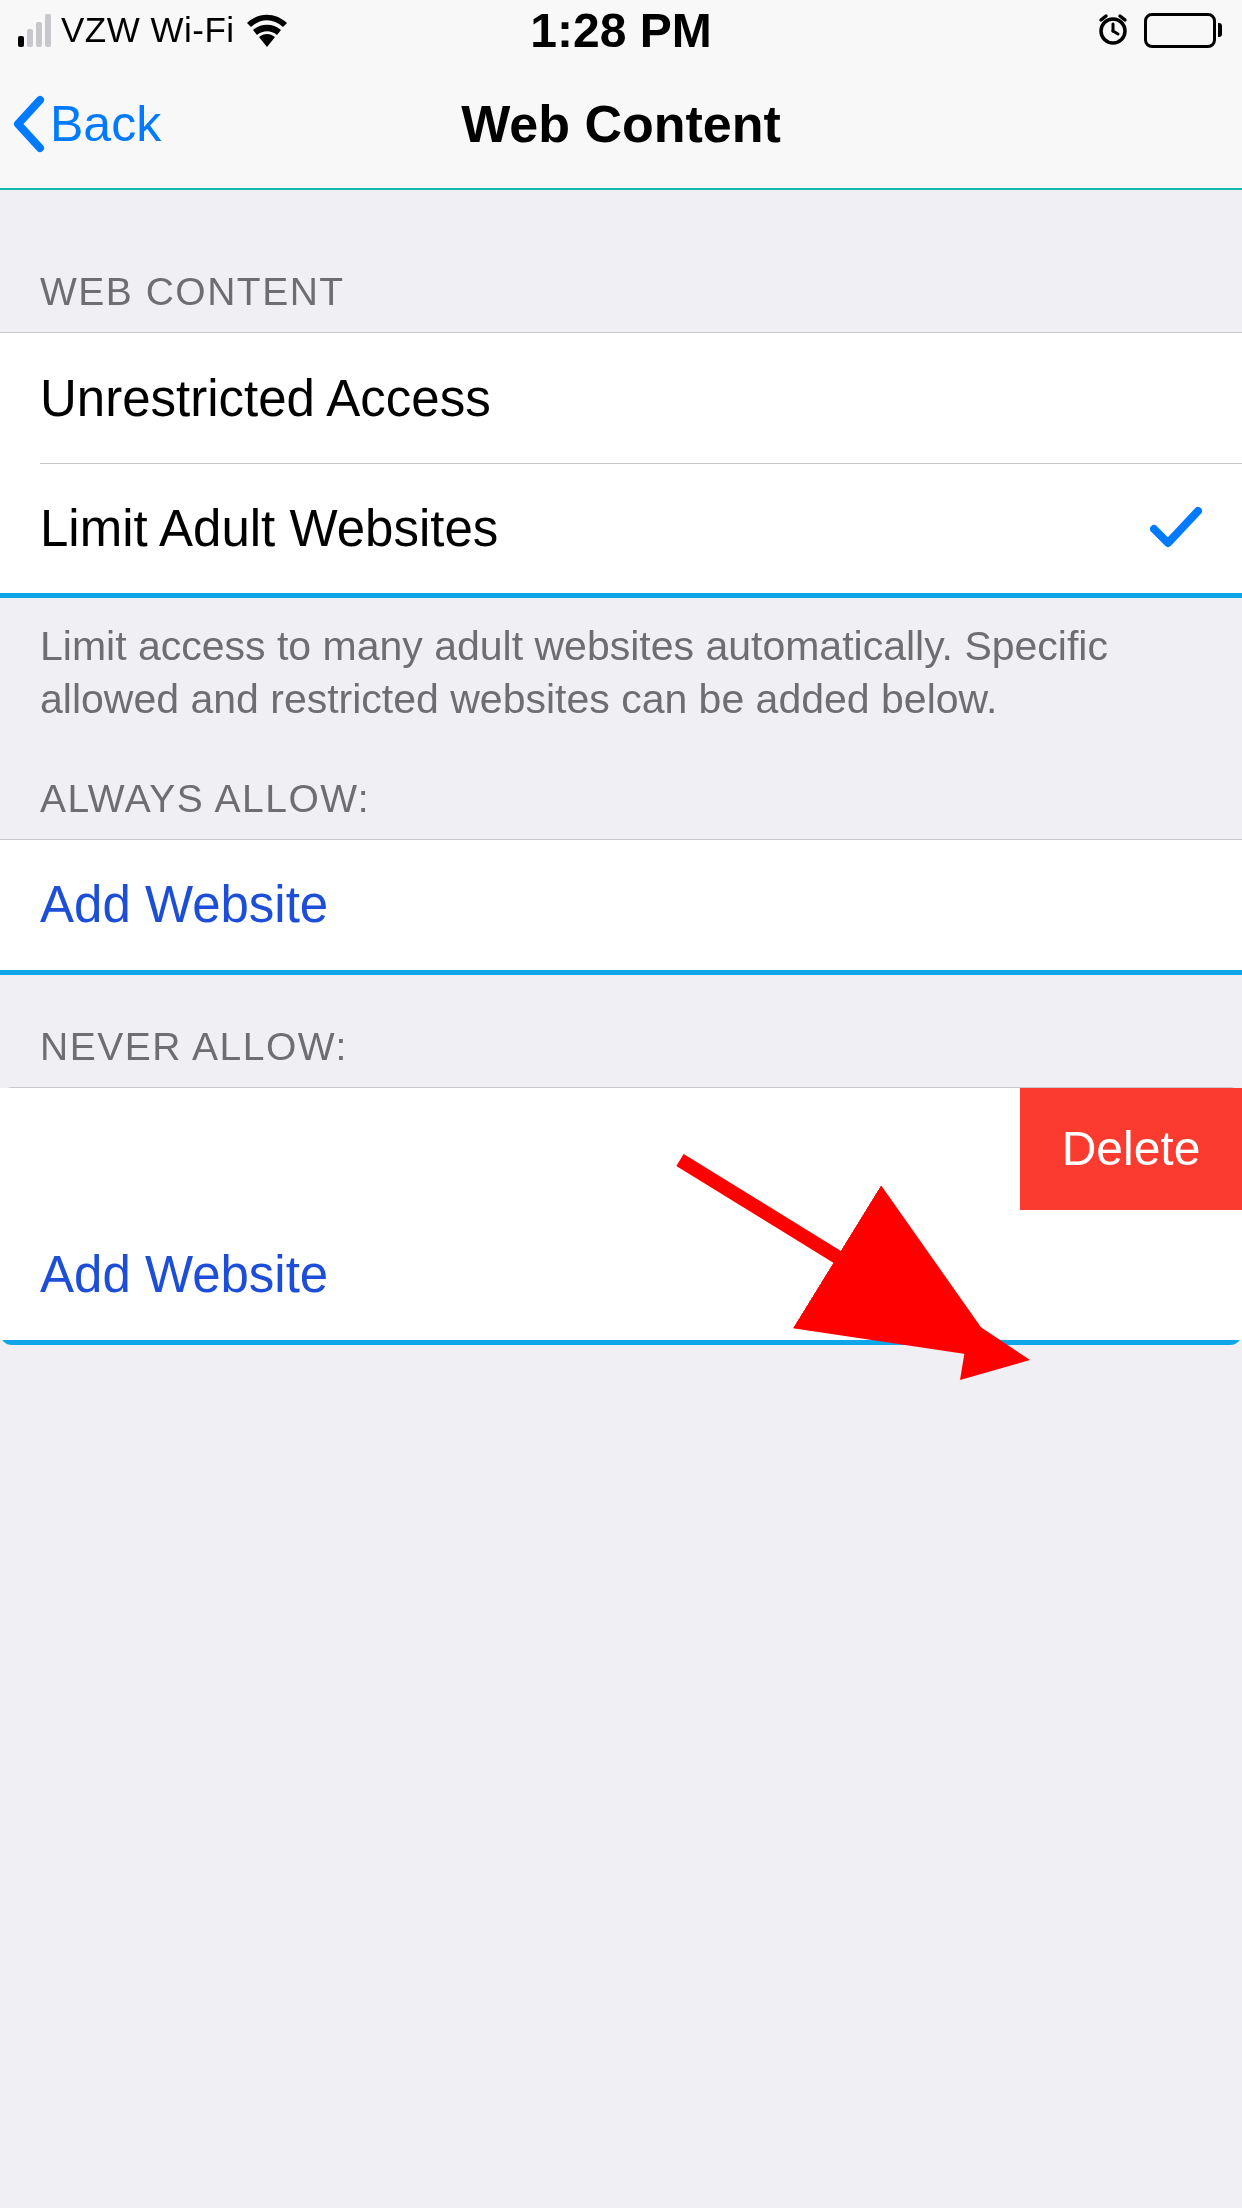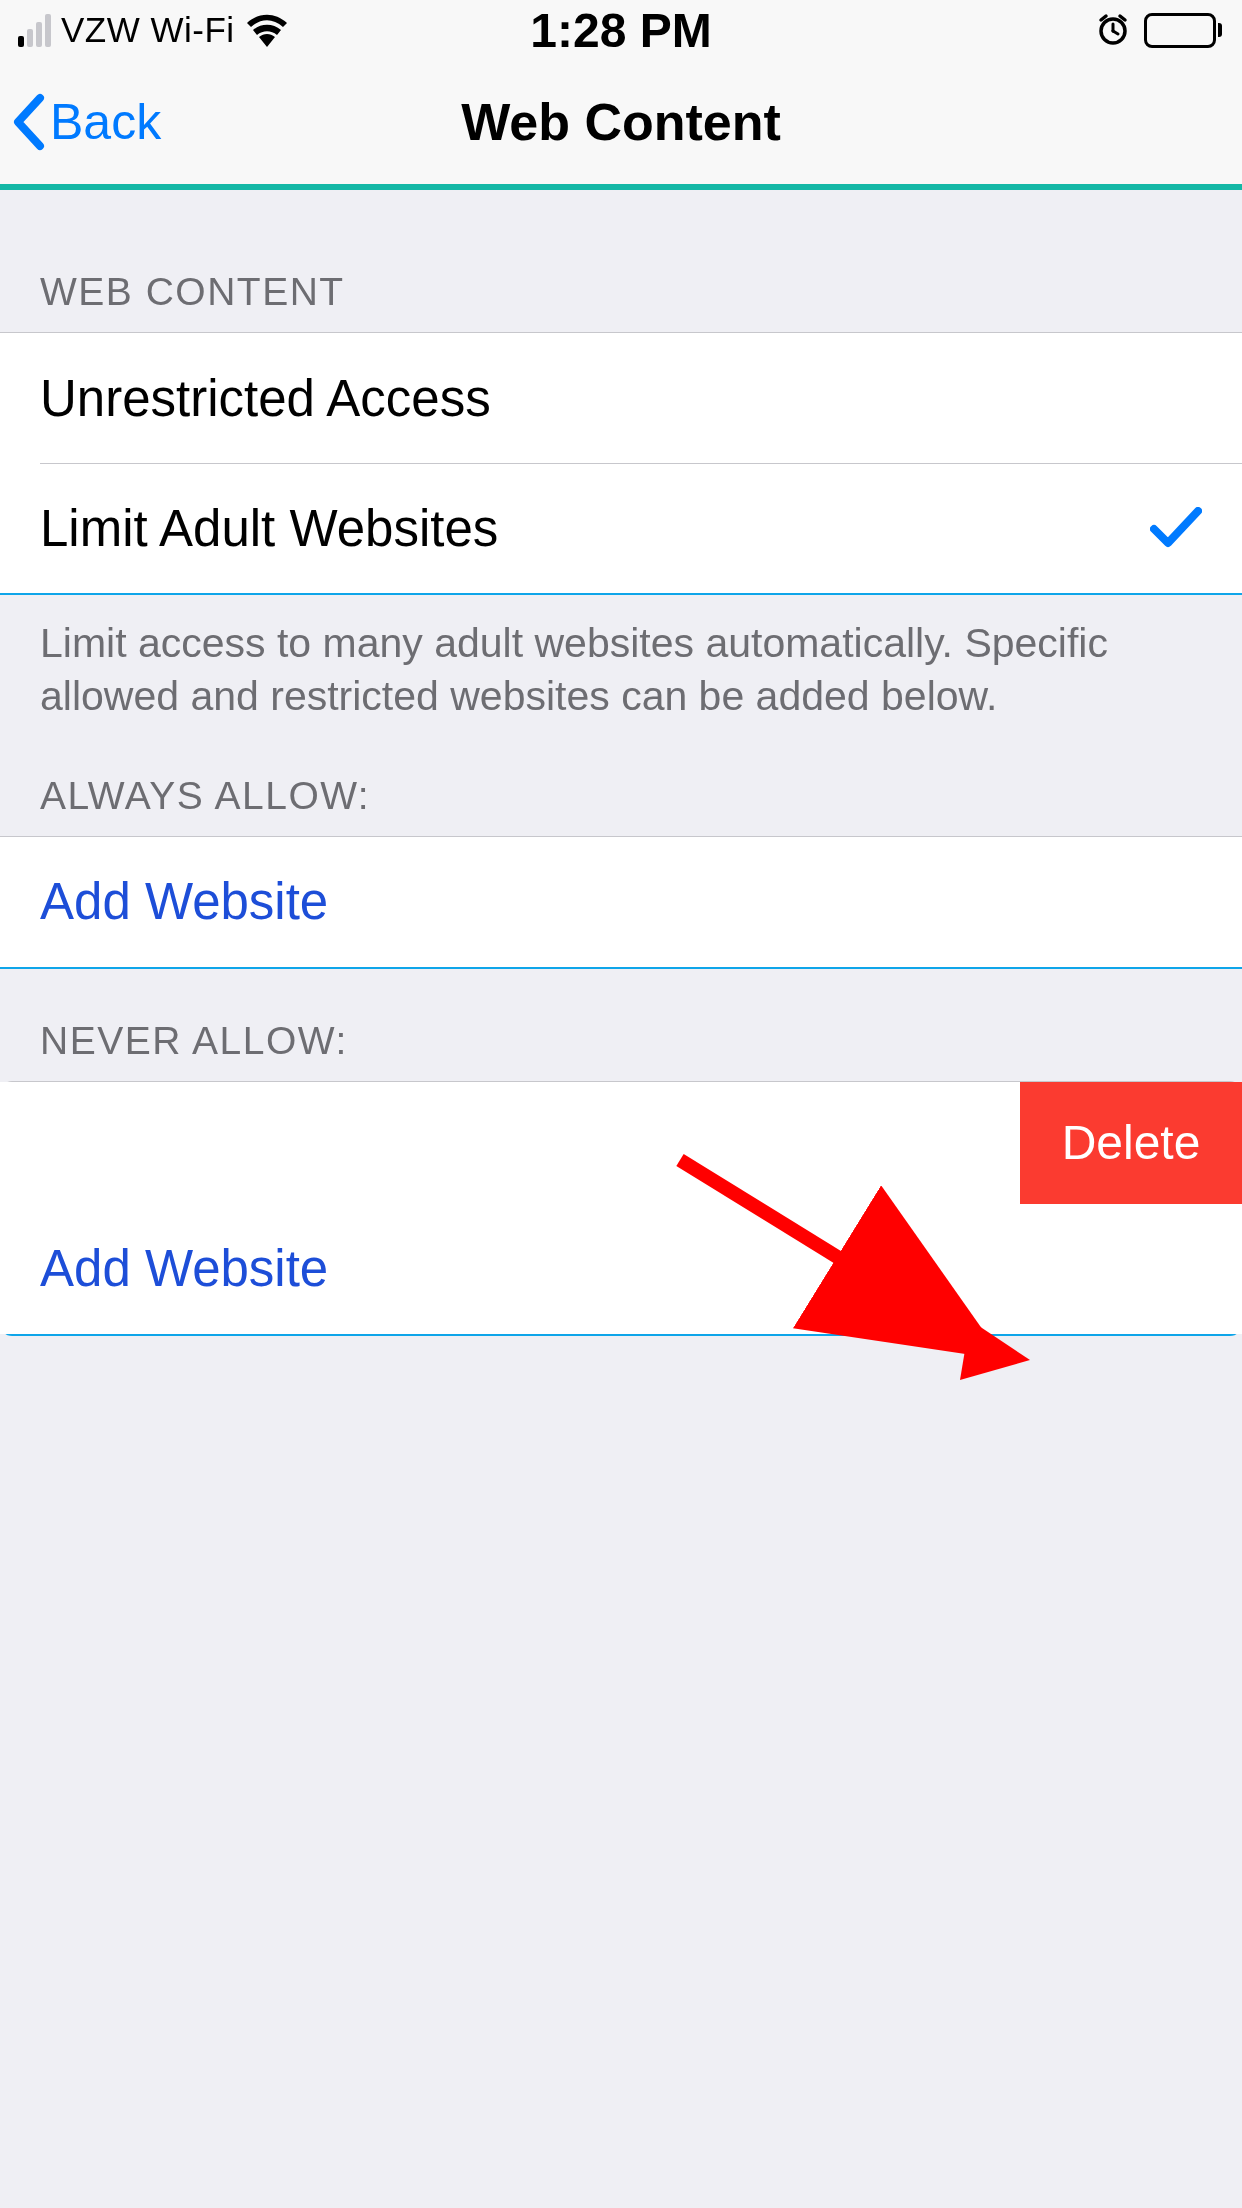--- a/index.html
+++ b/index.html
@@ -90,21 +90,21 @@
       width: 4px;
       height: 14px;
       background: #000;
       border-radius: 0 3px 3px 0;
       margin-left: 2px;
     }
 
     .nav-bar {
       height: 130px;
       background: #f8f8f8;
-      border-bottom: 6px solid #14b8a6;
+      border-bottom: 2px solid #14b8a6;
       display: flex;
       align-items: center;
       justify-content: center;
       position: relative;
     }
     .back-button {
       position: absolute;
       left: 10px;
       display: flex;
       align-items: center;
@@ -132,21 +132,21 @@
     .section-footer {
       padding: 22px 24px 0 40px;
       font-size: 41px;
       color: #6d6d72;
       line-height: 1.3;
     }
 
     .cell-group {
       background: #fff;
       border-top: 1px solid #c7c7cc;
-      border-bottom: 2px solid #0ea5e9;
+      border-bottom: 5px solid #0ea5e9;
     }
     .cell {
       min-height: 130px;
       display: flex;
       align-items: center;
       padding: 0 40px;
       position: relative;
       font-size: 51px;
       background:#fff;
     }

